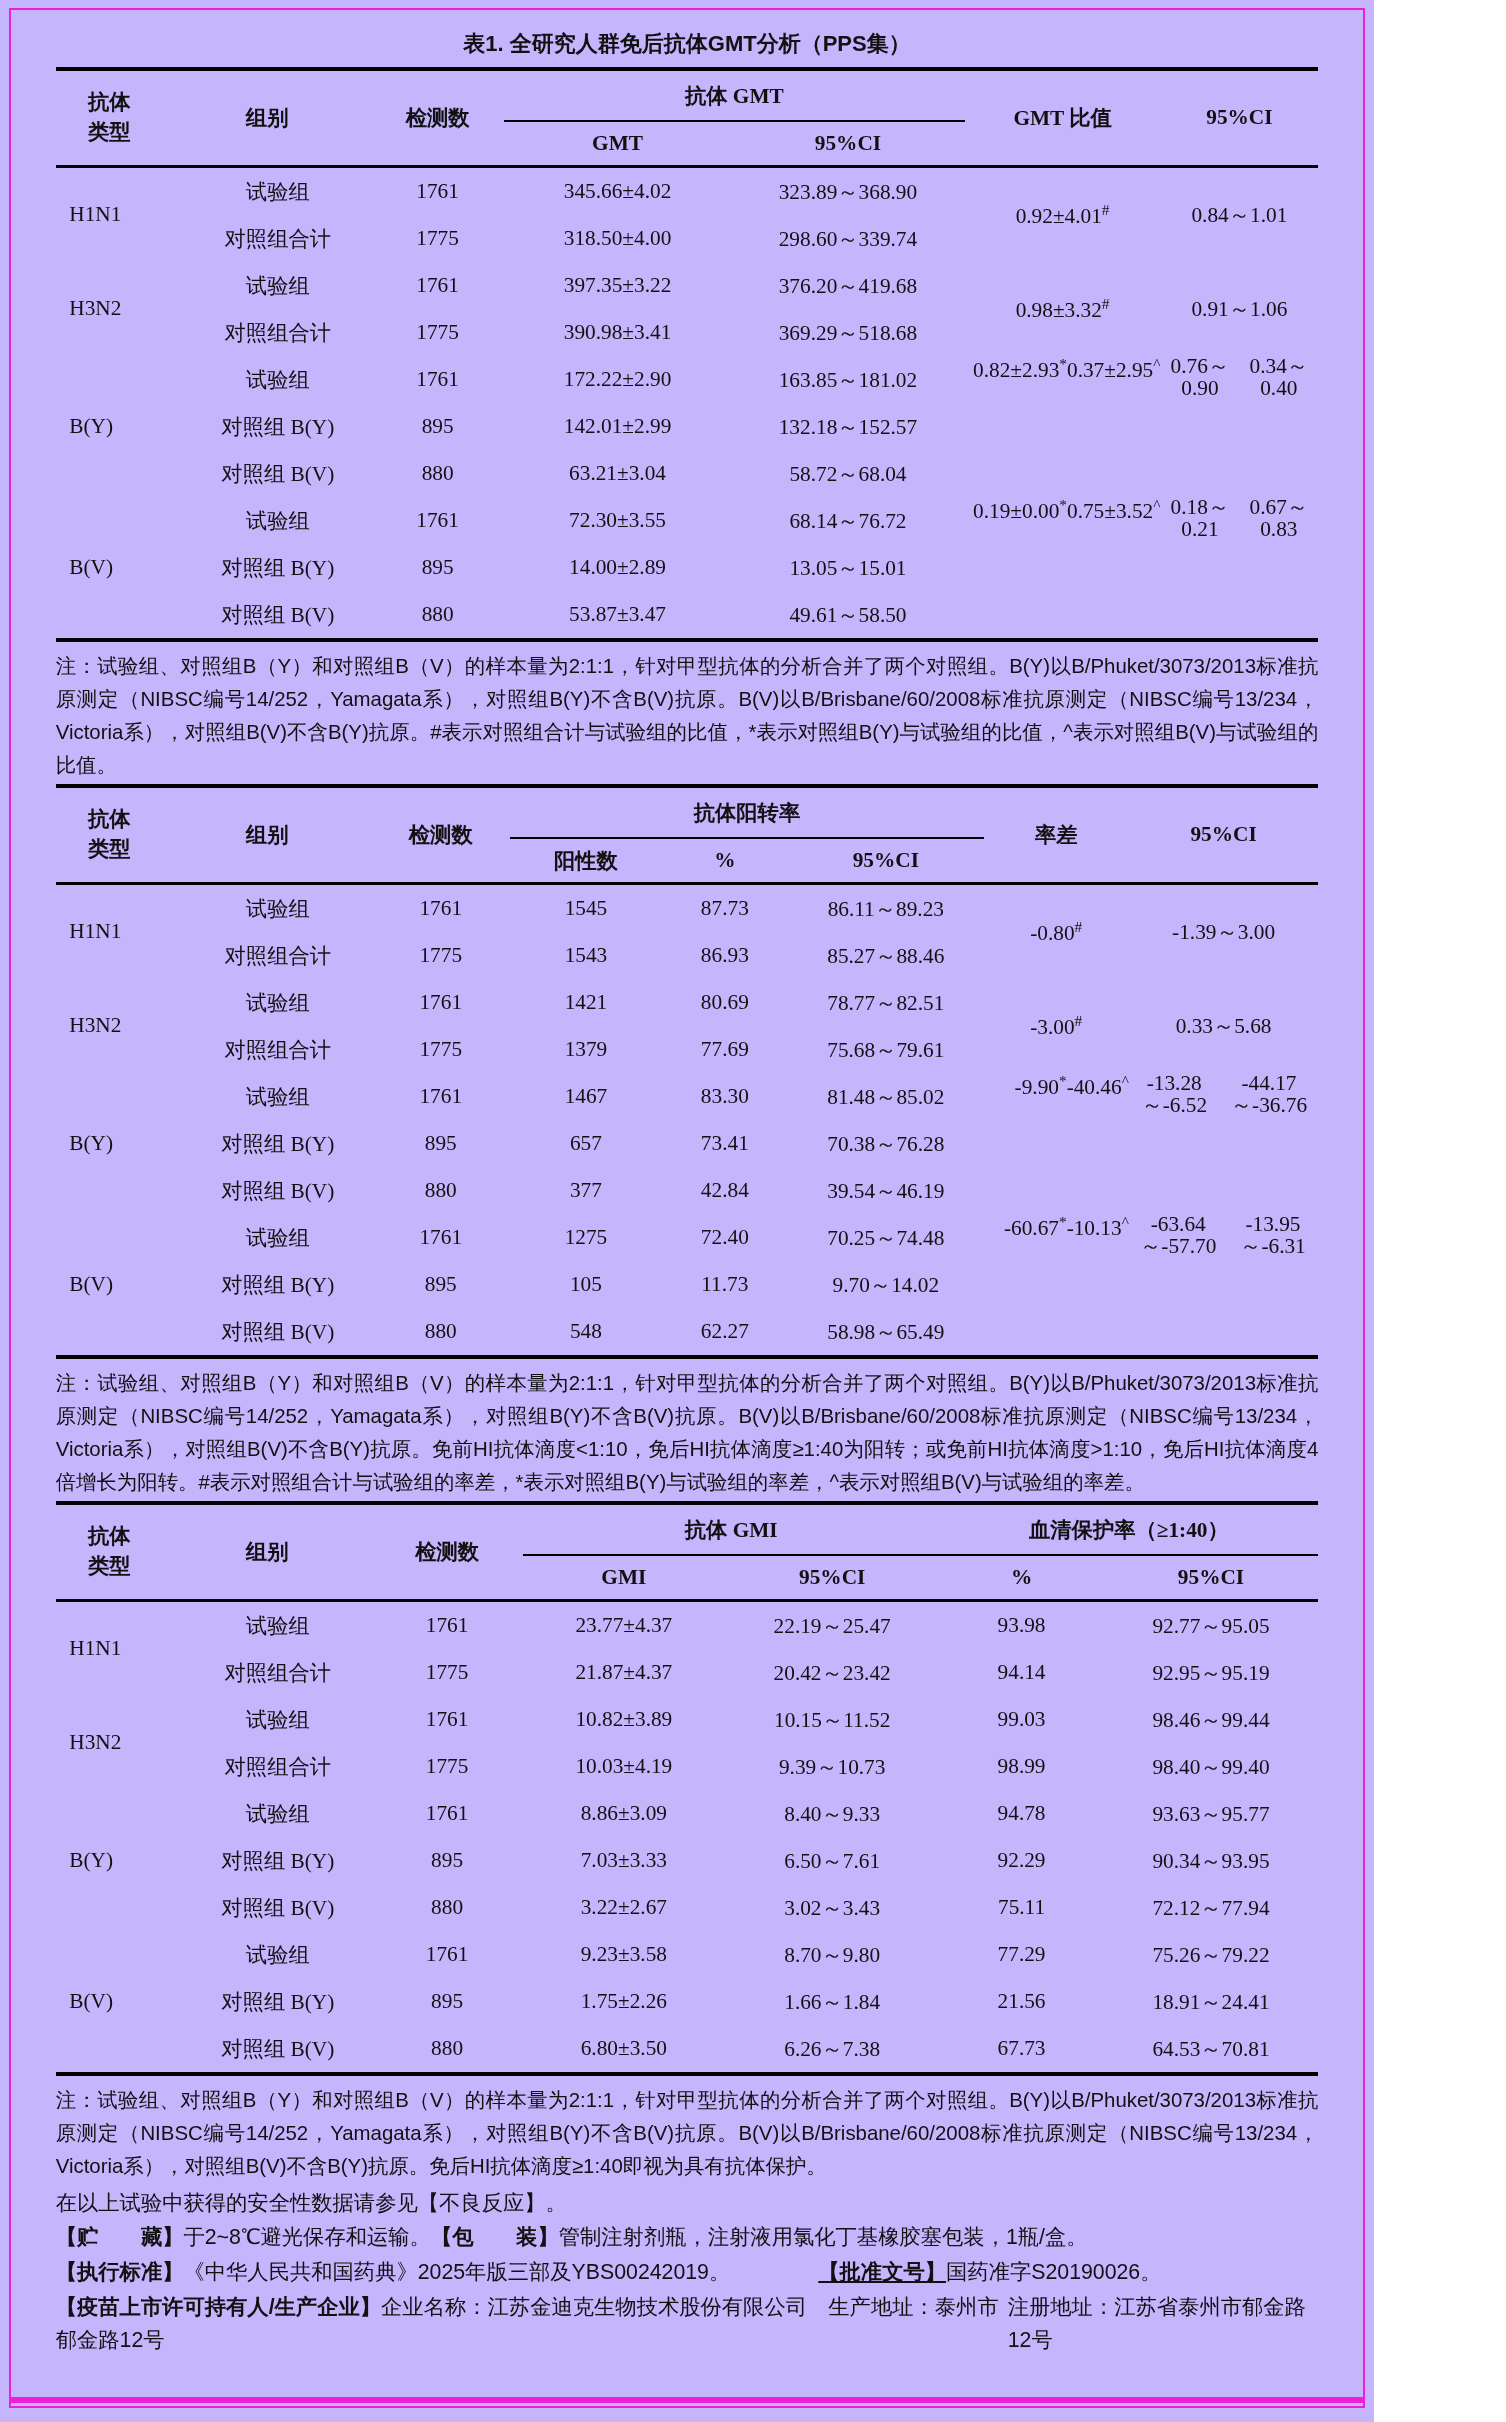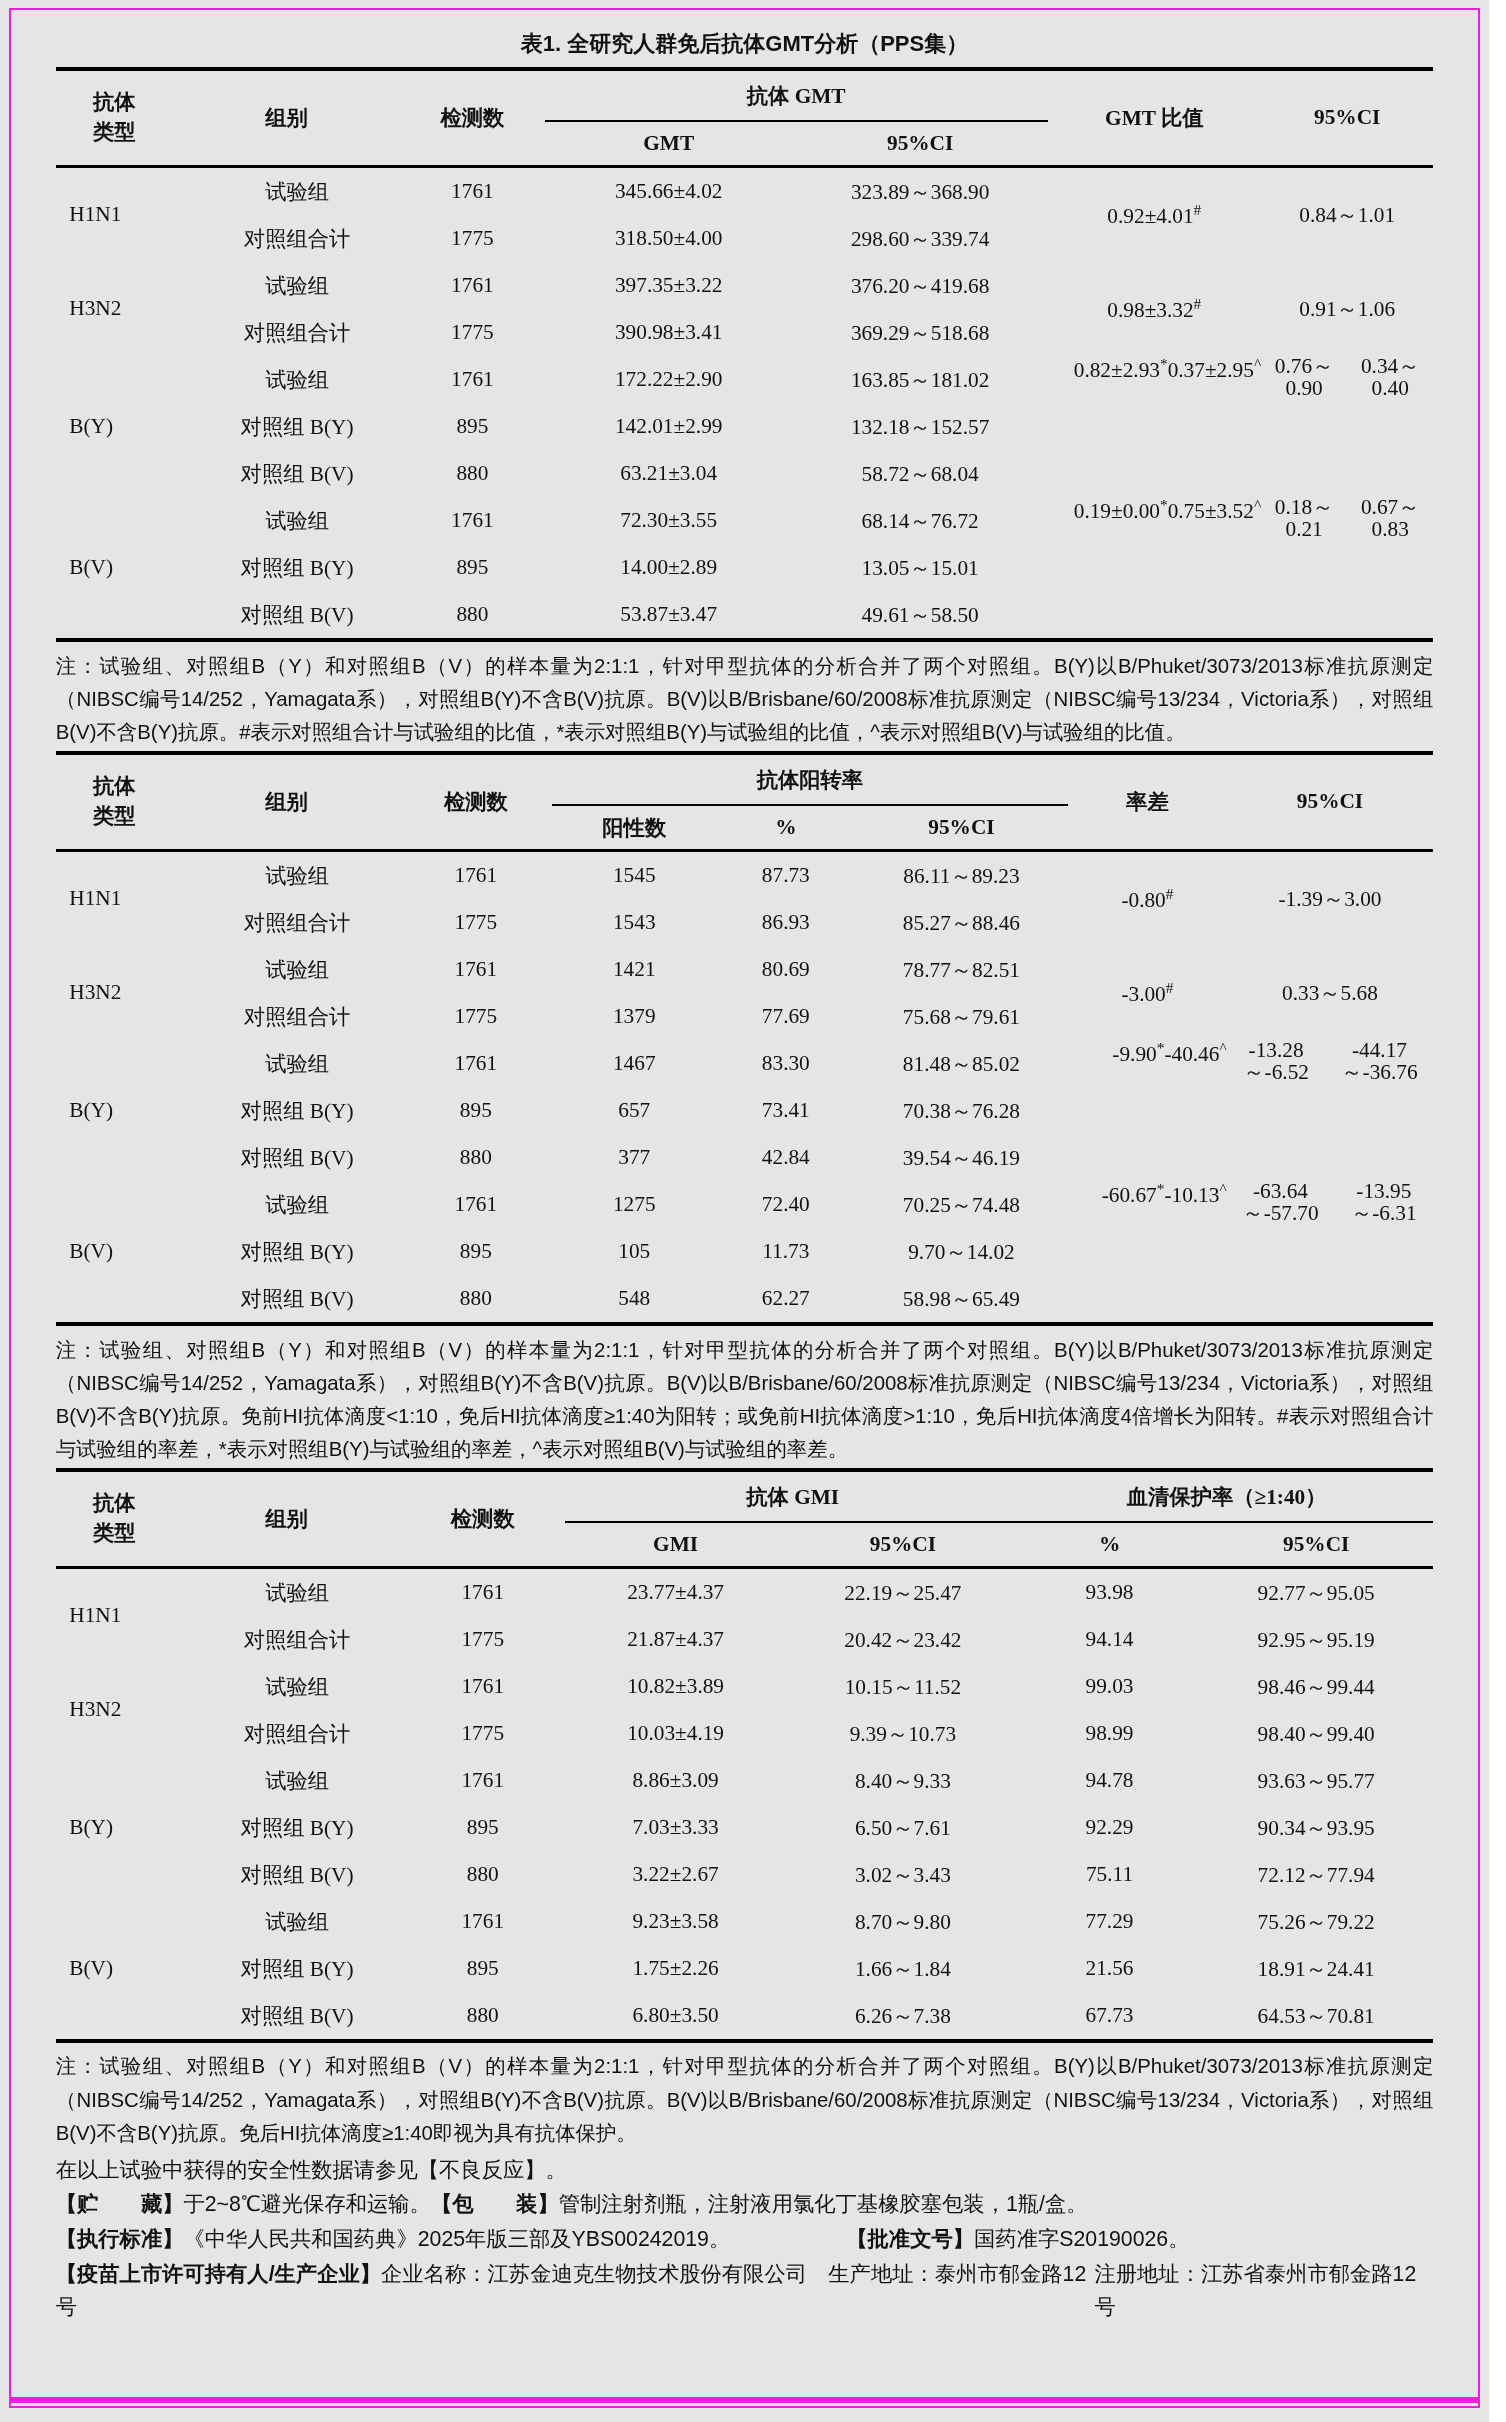--- a/index.html
+++ b/index.html
@@ -2,21 +2,21 @@
 <html><head>
 <meta charset="utf-8">
 <style>
   :root{
     --magenta:#ee1fd9;
     --ink:#111111;
     --rule:#000000;
   }
   html,body{margin:0;padding:0;background:#ffffff;}
   body{width:1506px;font-family:"Liberation Sans",sans-serif;color:var(--ink);}
-  .page{width:1489px;height:2422px;box-sizing:border-box;padding:7.8px 8.7px 13.6px 8.7px;background:#e5e5e5;}
+  .page{width:1374px;height:2422px;box-sizing:border-box;padding:7.8px 8.7px 13.6px 8.7px;background:#c4b5fd;}
   .frame{position:relative;width:100%;height:100%;box-sizing:border-box;
          border:2.9px solid var(--magenta);padding:13.6px 45px 0 45px;overflow:hidden;}
   .bottom-bar{position:absolute;left:-2.9px;right:-2.9px;bottom:3.9px;height:5.8px;background:var(--magenta);}
 
   .tbl-title{text-align:center;font-size:22px;font-weight:700;margin:5.8px 0 7.8px 0;}
 
   table{width:100%;border-collapse:collapse;table-layout:fixed;
         border-top:4.9px solid var(--rule);border-bottom:4.9px solid var(--rule);
         font-family:"Liberation Serif",serif;}
   thead{border-bottom:3.9px solid var(--rule);}
@@ -31,21 +31,21 @@
   .mk{vertical-align:super;font-size:0.72em;}
   .stack{display:flex;flex-direction:row;justify-content:flex-end;height:140px;}
   .stack > div{line-height:1;}
 
   .note{font-size:20.4px;line-height:1.62;margin:7.8px 0 1.9px 0;text-align:justify;}
 
   .footer{margin-top:3.9px;font-size:21.3px;line-height:1.55;}
   .footer p{margin:1.9px 0;}
   .blab{font-weight:700;}
   .line-flex{display:flex;justify-content:space-between;}
-  .gap-left{margin-left:116px;}
+  .gap-left{margin-left:88px;text-decoration:underline;}
 </style>
 </head>
 <body>
 
 <div class="page">
 <div class="frame">
 
   <div class="tbl-title">表1. 全研究人群免后抗体GMT分析（PPS集）</div>
   <table>
     <colgroup>

